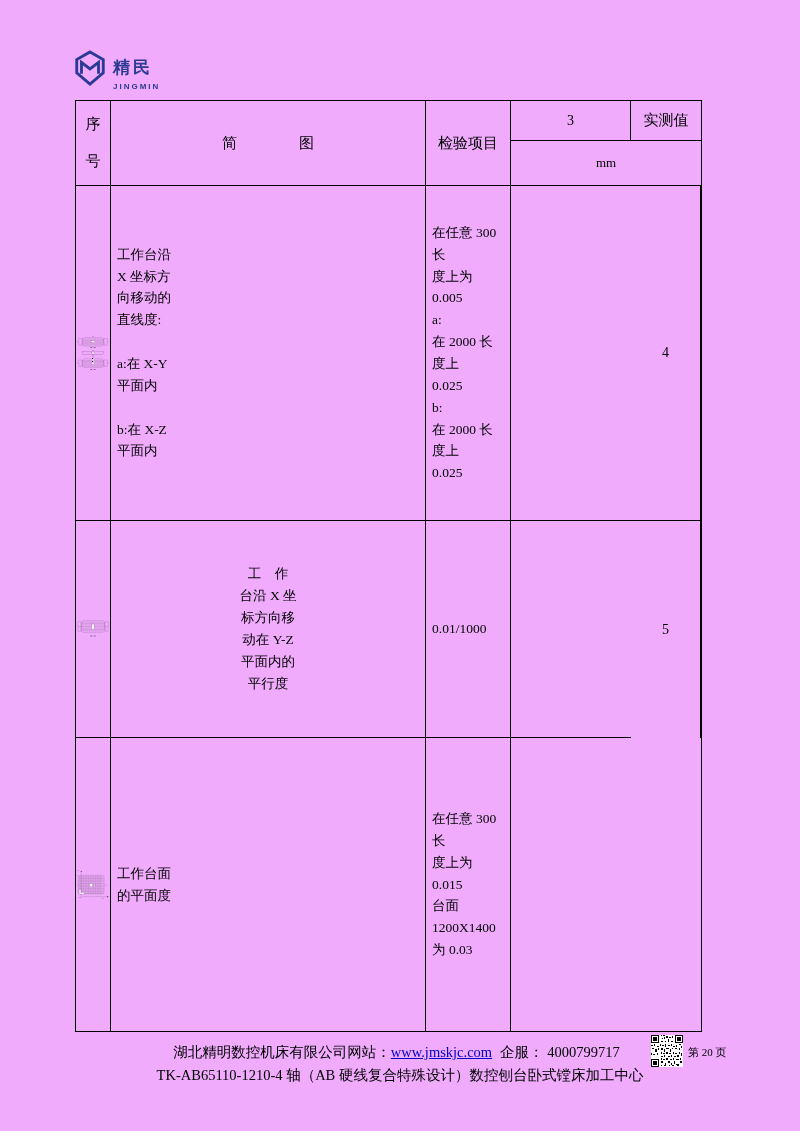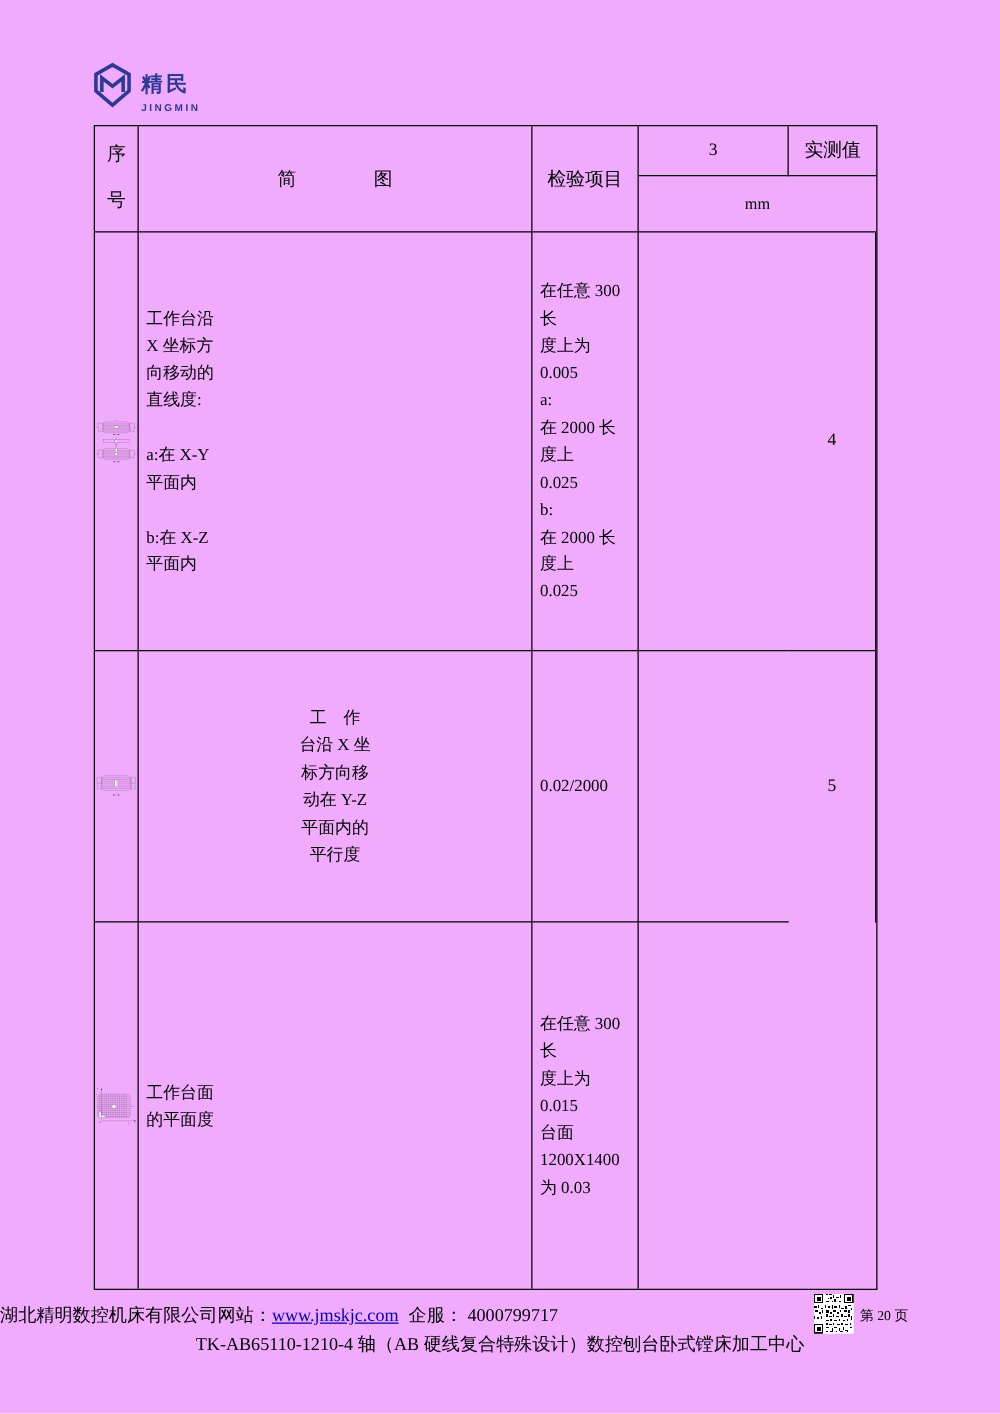--- a/index.html
+++ b/index.html
@@ -43,21 +43,21 @@
   .tcenter span { text-align:center; padding:0 2px; }
 
   
   .ln   { fill:none; stroke:#000; stroke-width:1; }
   .wf   { fill:#fff; stroke:#000; stroke-width:1; }
   .ah polygon { fill:#000; stroke:none; }
   .svgt  { font-family:"Liberation Serif","DejaVu Serif",serif; font-style:italic; font-size:13px; fill:#000; }
   .svgt2 { font-family:"Liberation Serif","DejaVu Serif",serif; font-style:italic; font-size:15px; fill:#000; }
 
   
-  .footer1 { position:absolute; top:1043px; left:0; width:760px; font-size:14.5px; }
+  .footer1 { position:absolute; top:1043px; left:0; width:760px; text-align:center; font-size:14.5px;padding-left:33px; }
   .footer1 .site-link { color:#0000c8; text-decoration:underline; }
   .footer1 .svc { margin-left:8px; }
   .footer2 { position:absolute; top:1066px; left:0; width:800px; text-align:center; font-size:14.5px; }
   .qr { position:absolute; left:651px; top:1035px; }
   .pagenum { position:absolute; left:688px; top:1045px; font-size:11px; }
 </style>
 </head>
 <body>
 
 <div class="page">
@@ -208,21 +208,21 @@
     </div>
     <div class="cell c-item fs-b tcenter">
       <span class="pre">工　作
 台沿 X 坐
 标方向移
 动在 Y-Z
 平面内的
 平行度</span>
     </div>
     <div class="cell c-tol fs-b">
-      <span class="pre">0.02/2000</span>
+      <span class="pre">0.01/1000</span>
     </div>
     <div class="cell no-r">
       <span></span>
     </div>
 
     <div class="cell c-seq no-b">
       <span>5</span>
     </div>
     <div class="cell c-diag no-b">
       <svg width="312" height="288" viewBox="0 0 312 288">

